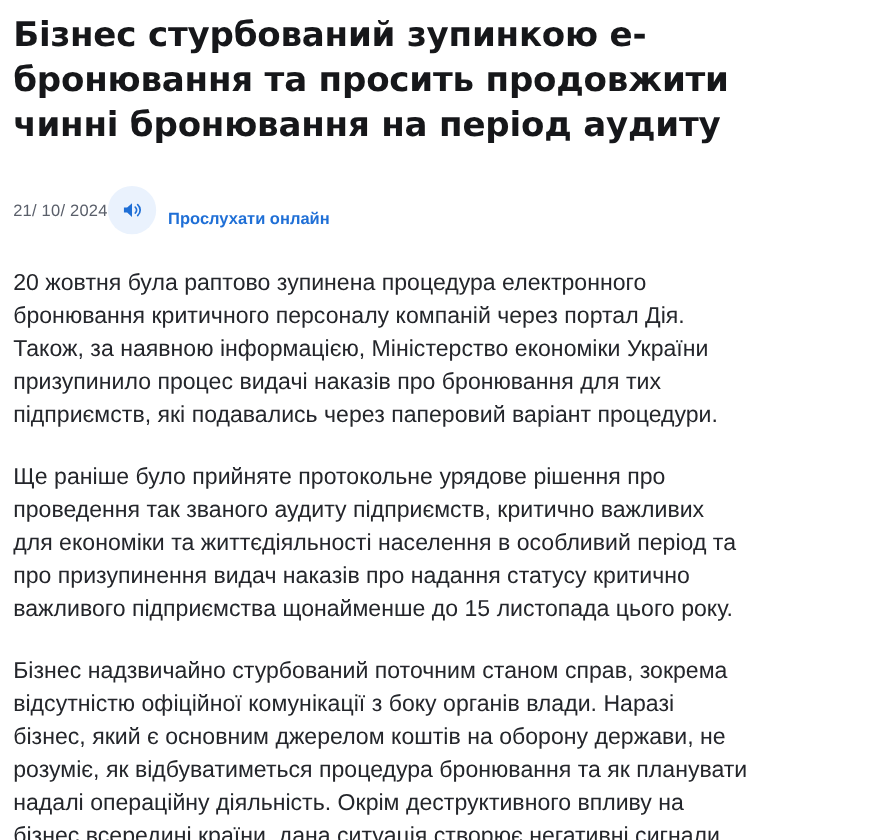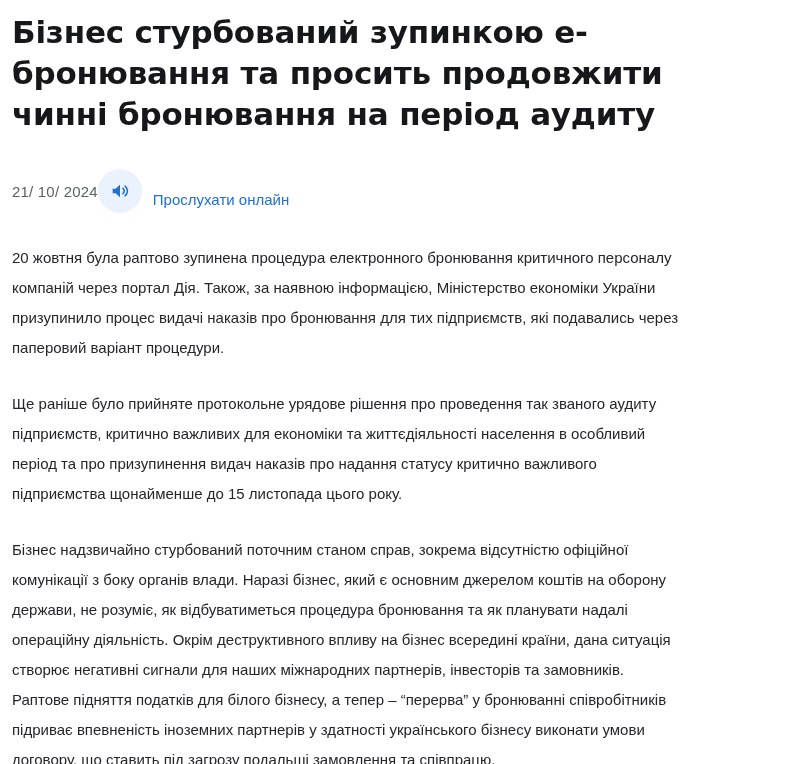--- a/index.html
+++ b/index.html
@@ -49,27 +49,27 @@
     border-radius: 50%;
     background: #eaf2fd;
     display: flex;
     align-items: center;
     justify-content: center;
     flex: 0 0 auto;
   }
   .listen-icon svg { display: block; }
   .listen-label {
     font-size: 15px;
-    font-weight: normal;
+    font-weight: bold;
     color: #1f6fd6;
     white-space: nowrap;
     margin-top: 16px;
   }
   .article-body p {
-    font-size: 15px;
+    font-size: 21px;
     line-height: 30px;
     color: #24262b;
     margin: 0 0 26px 0;
     text-align: left;
   }
   .article-body p:last-child { margin-bottom: 12px; }
 </style>
 </head>
 <body>
 

